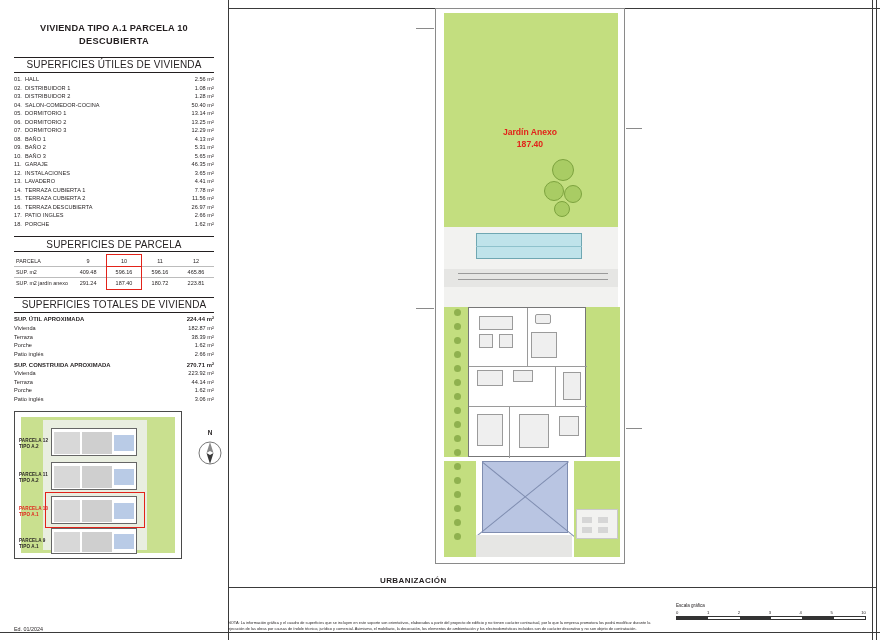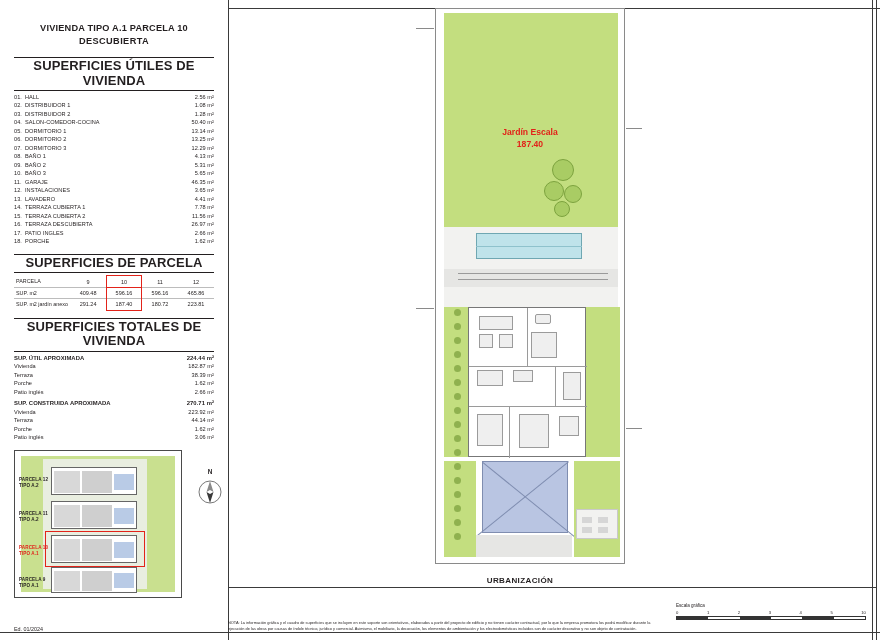--- a/index.html
+++ b/index.html
@@ -22,21 +22,21 @@
   .left-panel {
     position:absolute; left:14px; top:22px; width:200px;
   }
   .title-block { text-align:center; font-size:9.2px; font-weight:bold; letter-spacing:.2px; line-height:1.45; }
   .title-block .l2 { letter-spacing:.4px; }
 
   .sect {
     margin-top:8px;
   }
   .sect-head {
-    text-align:center; font-size:13px; font-weight:bold; letter-spacing:.15px;
+    text-align:center; font-size:10px; font-weight:normal; letter-spacing:.15px;
     border-top:1px solid #231f20; border-bottom:1px solid #231f20;
     padding:1.6px 0 1.8px; line-height:1.1;
   }
   .rows { padding-top:2px; }
   .row {
     display:flex; align-items:baseline; font-size:5.6px; line-height:1.52;
     letter-spacing:.05px;
   }
   .row .num { width:11px; flex:0 0 11px; }
   .row .nm { flex:1 1 auto; white-space:nowrap; overflow:hidden; }
@@ -104,21 +104,21 @@
   .poolwater { position:absolute; background:#bfe3ea; border:0.8px solid #6fa7b2; }
   .roofblue { position:absolute; background:#b9c5e2; border:0.8px solid #7f8db0; }
   .furn { position:absolute; background:#efefef; border:0.6px solid #9b9b9b; }
 
   .garden-label {
     position:absolute; left:0; right:0; text-align:center;
     color:#e2231a; font-weight:bold; font-size:8.6px; line-height:1.35;
   }
 
   .urb-title {
-    position:absolute; left:0; right:0; text-align:center;
+    position:absolute; left:0; right:0; 
     font-size:8px; font-weight:bold; letter-spacing:.4px;
   }
 
   .note {
     position:absolute; left:228px; bottom:8px; width:430px;
     font-size:3.9px; line-height:1.5; color:#231f20;
   }
 
   .scalebar { position:absolute; right:14px; bottom:20px; width:190px; }
   .scalebar .cap { font-size:4.6px; margin-bottom:2px; }
@@ -374,21 +374,21 @@
 
   <div class="edn">Ed. 01/2024</div>
 
   <div class="plan">
 
     <div class="site-outline">
 
       <div class="green" style="left:8px; top:4px; right:6px; height:214px;"></div>
 
       <div class="garden-label" style="top:118px;">
-        <span>Jardín Escala</span><br>
+        <span>Jardín Anexo</span><br>
         <span>187.40</span>
       </div>
 
       <div class="tree" style="left:116px; top:150px; width:22px; height:22px; background:#a9cc64; border:0.7px solid #7da33f;"></div>
       <div class="tree" style="left:108px; top:172px; width:20px; height:20px; background:#a9cc64; border:0.7px solid #7da33f;"></div>
       <div class="tree" style="left:128px; top:176px; width:18px; height:18px; background:#a9cc64; border:0.7px solid #7da33f;"></div>
       <div class="tree" style="left:118px; top:192px; width:16px; height:16px; background:#a9cc64; border:0.7px solid #7da33f;"></div>
 
       <div class="lightgrey" style="left:8px; top:218px; right:6px; height:80px;"></div>
       <div class="poolwater" style="left:40px; top:224px; width:106px; height:26px;"></div>

